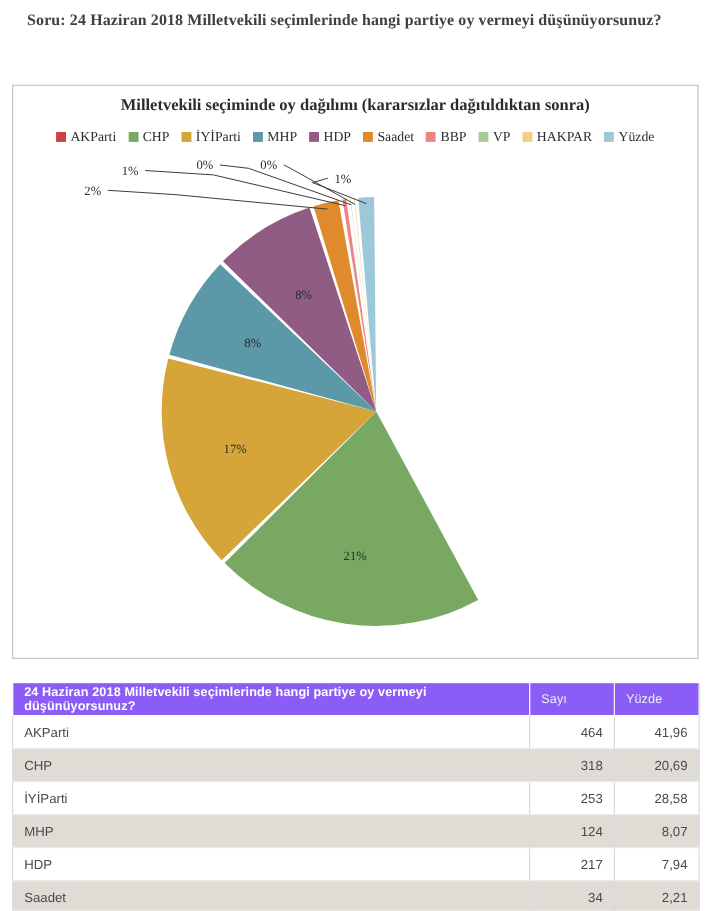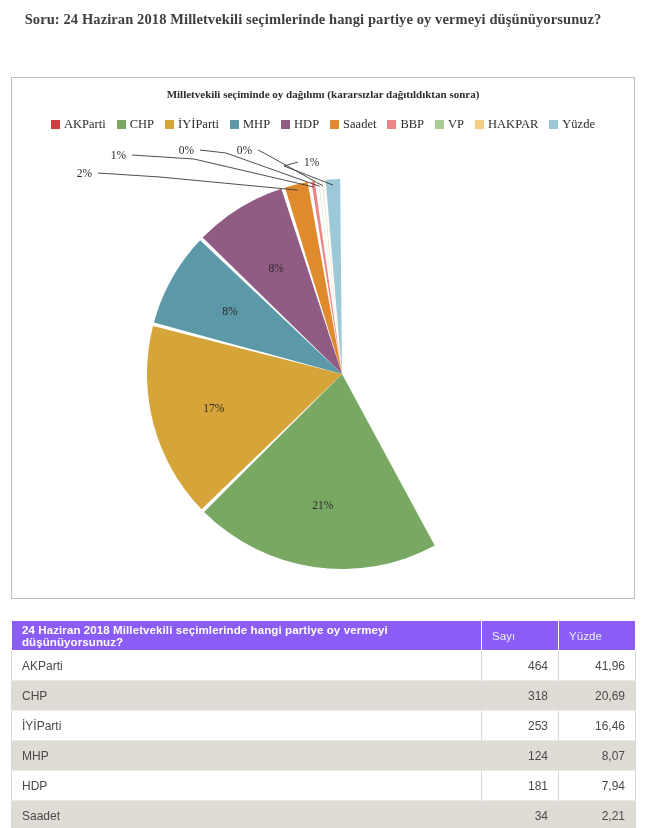--- a/index.html
+++ b/index.html
@@ -43,21 +43,21 @@
     box-sizing: border-box;
   }
 
   #chart-title {
     position: absolute;
     left: 0;
     top: 10px;
     width: 100%;
     text-align: center;
     font-family: "Liberation Serif", serif;
-    font-size: 11px;
+    font-size: 15px;
     font-weight: bold;
     color: #2c2c2c;
   }
 
   
   #legend {
     position: absolute;
     left: 0;
     top: 40px;
     width: 100%;
@@ -265,30 +265,30 @@
         <td class="num">41,96</td>
       </tr>
       <tr class="even">
         <td>CHP</td>
         <td class="num">318</td>
         <td class="num">20,69</td>
       </tr>
       <tr class="odd">
         <td>İYİParti</td>
         <td class="num">253</td>
-        <td class="num">16,46</td>
+        <td class="num">28,58</td>
       </tr>
       <tr class="even">
         <td>MHP</td>
         <td class="num">124</td>
         <td class="num">8,07</td>
       </tr>
       <tr class="odd">
         <td>HDP</td>
-        <td class="num">181</td>
+        <td class="num">217</td>
         <td class="num">7,94</td>
       </tr>
       <tr class="even">
         <td>Saadet</td>
         <td class="num">34</td>
         <td class="num">2,21</td>
       </tr>
     </tbody>
 </table>
 

